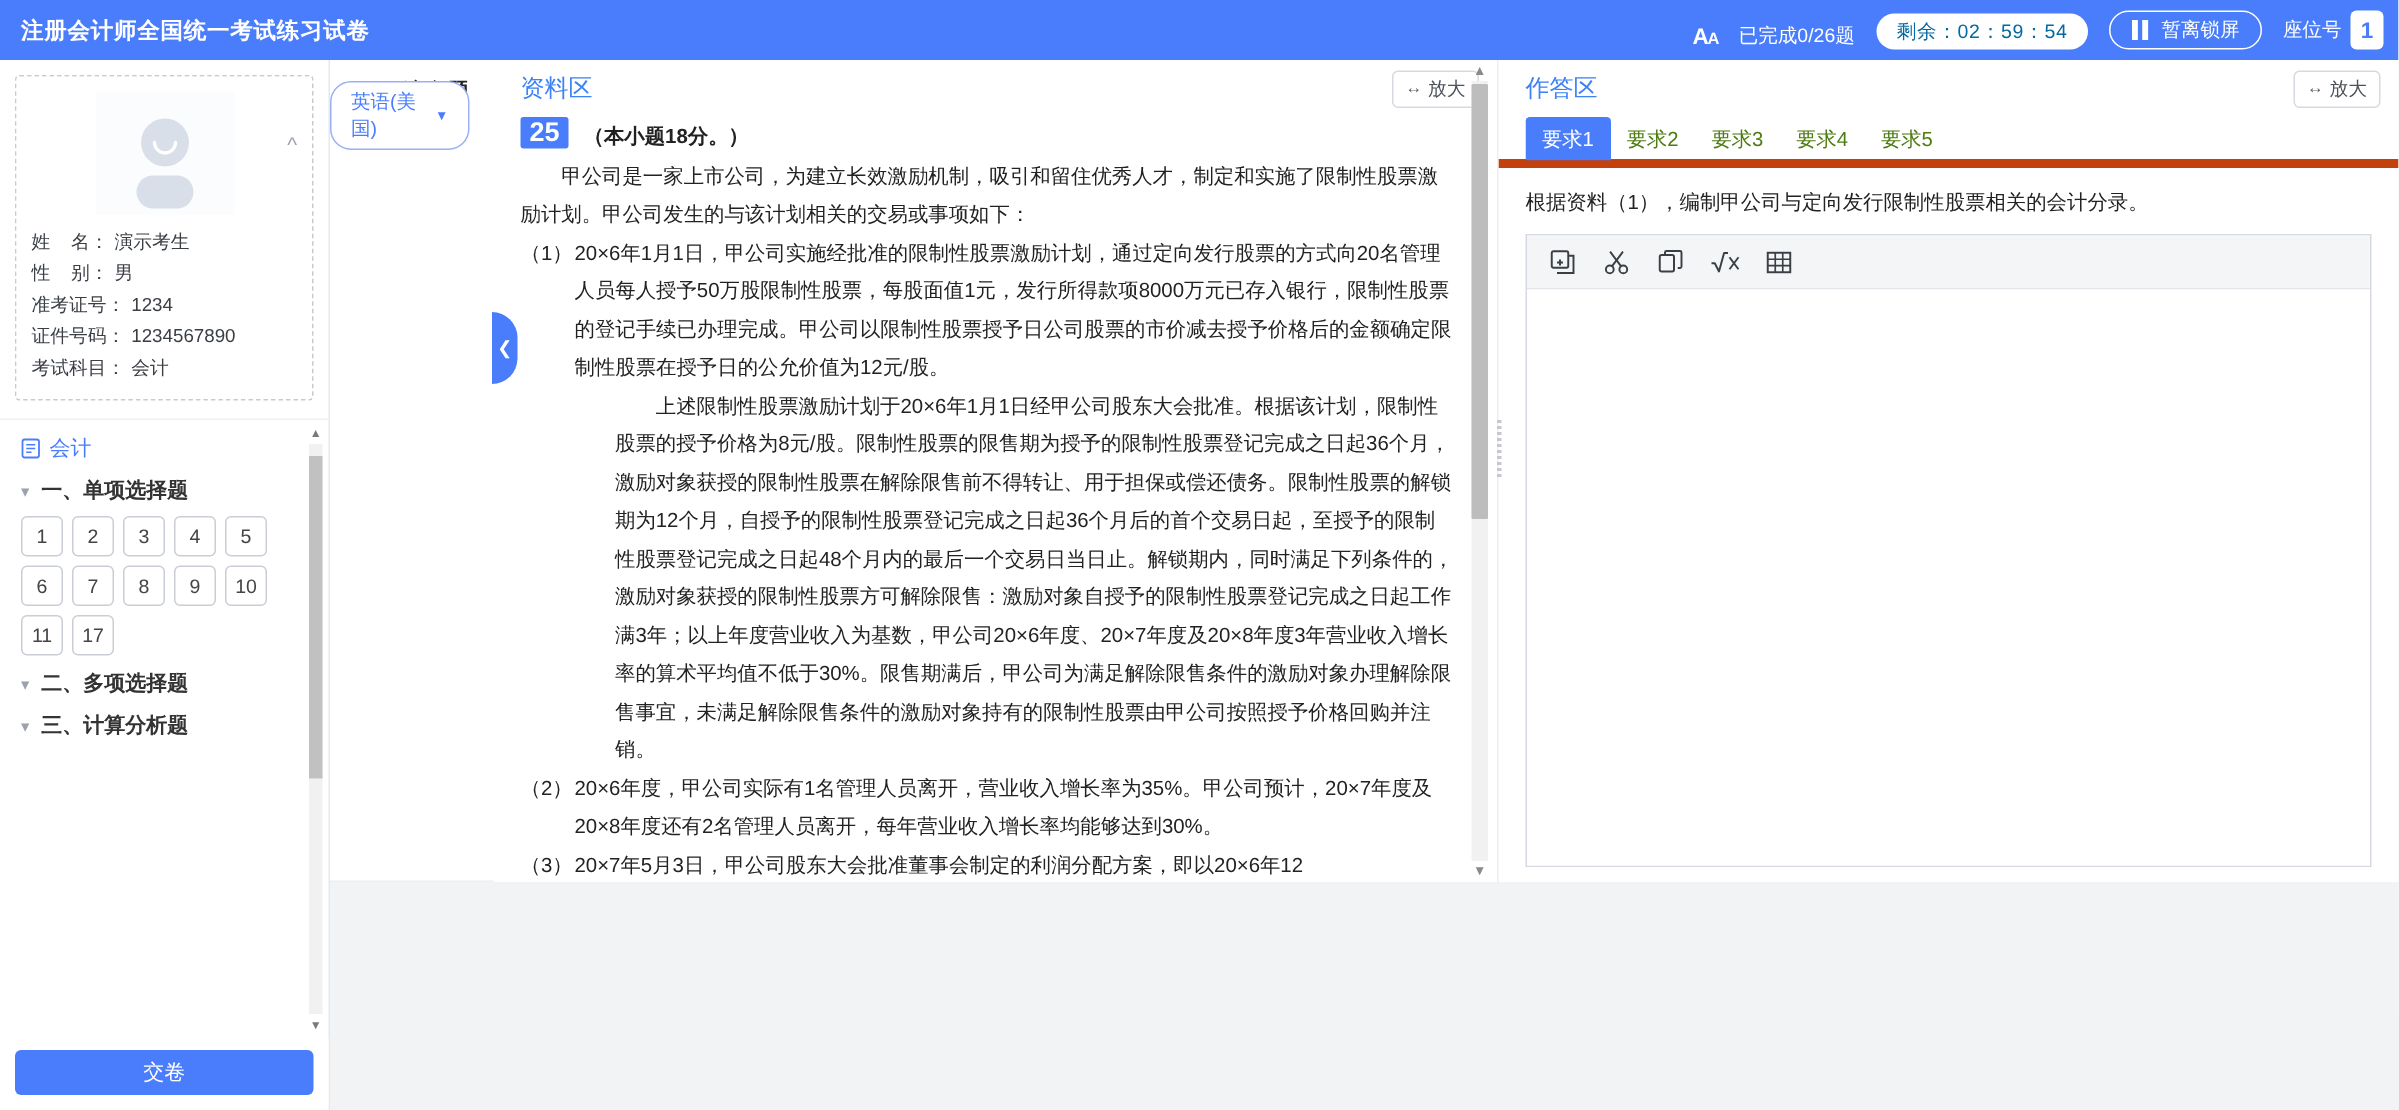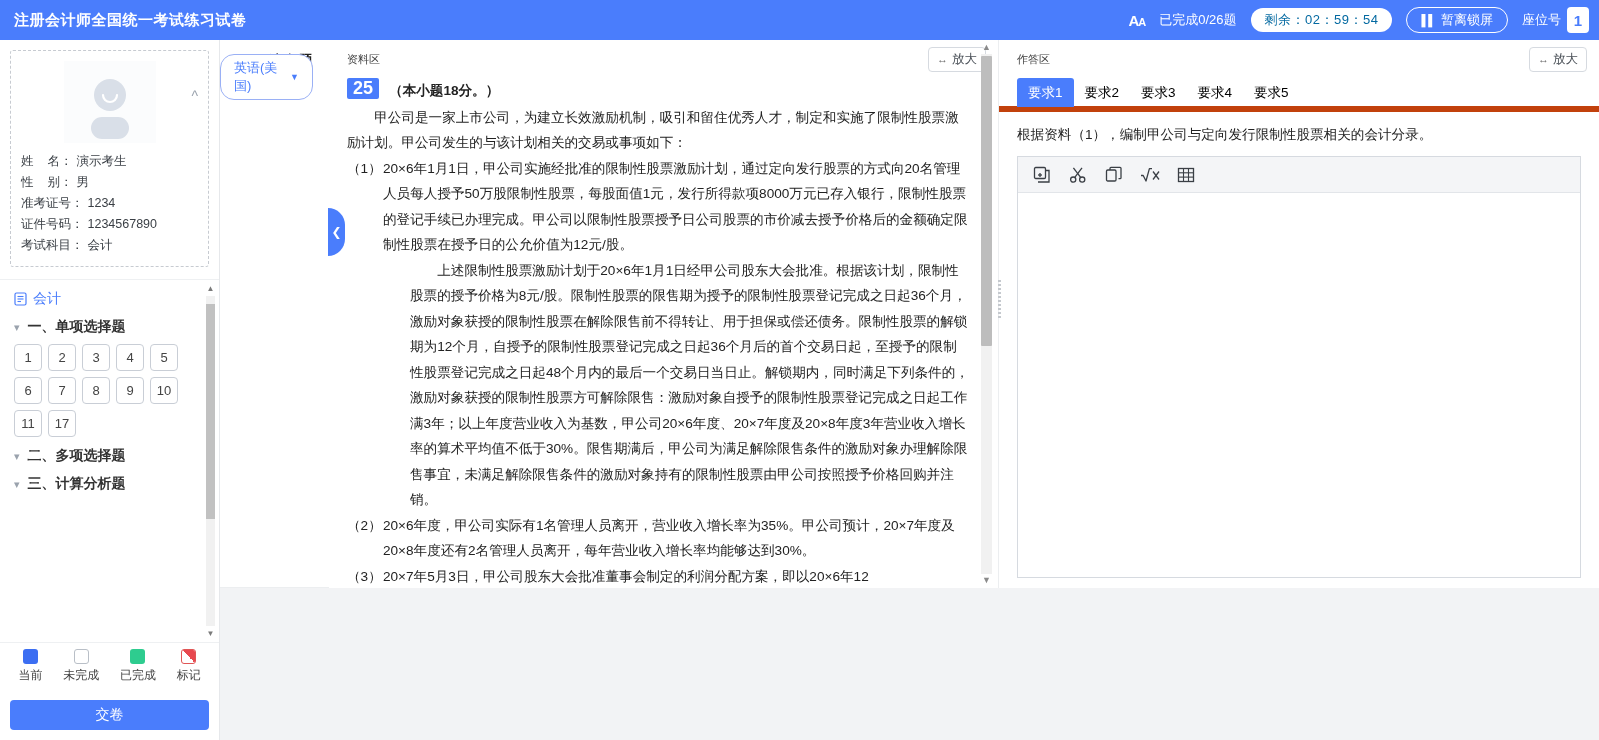--- a/index.html
+++ b/index.html
@@ -13,21 +13,21 @@
 
   
   .topbar {
     height: 40px; width: 100%;
     background: #4a7dfc;
     display: flex; align-items: center;
     padding: 0 10px 0 14px;
     color: #fff;
   }
   .app-title { font-size: 15px; font-weight: bold; letter-spacing: .5px; }
-  .topbar-right { margin-left: auto; display: flex; align-items: center; gap: 14px; }
+  .topbar-right { margin-left: auto; display: flex; align-items: flex-end; gap: 14px; }
   .aa-icon { font-size: 15px; font-weight: bold; letter-spacing: -1px; }
   .aa-icon small { font-size: 11px; }
   .done-count { font-size: 13px; }
   .timer-pill {
     background: #fff; color: #0369a1;
     border-radius: 12px; padding: 3px 14px;
     font-size: 13px; letter-spacing: .5px; white-space: nowrap;
   }
   .lock-pill {
     border: 1px solid #fff; border-radius: 13px;
@@ -137,21 +137,21 @@
 
   .panes { flex: 1; display: flex; min-height: 0; position: relative; }
 
   .pane { display: flex; flex-direction: column; min-width: 0; }
   .pane-left { width: 670px; border-right: 1px solid #eceef0; position: relative; }
   .pane-right { flex: 1; }
   .pane-bar {
     height: 38px; display: flex; align-items: center;
     padding: 0 12px 0 18px; position: relative;
   }
-  .pane-title { font-size: 11px; color: #404040; }
+  .pane-title { font-size: 16px; color: #3b82f6; }
   .zoom-btn {
     margin-left: auto; border: 1px solid #d6dae0; background:#fff;
     border-radius: 4px; padding: 3px 8px; font-size: 12.5px; color: #4b5158;
     display: flex; align-items: center; gap: 4px; font-family: inherit;
   }
   .zoom-arrows { font-size: 11px; color:#666; }
 
   .mat-body {
     flex: 1; overflow: hidden; position: relative;
     padding: 0 28px 0 18px; font-size: 13.6px; line-height: 25.5px; color: #222;
@@ -181,21 +181,21 @@
     color: #fff; font-size: 12px;
   }
   .pane-divider {
     position: absolute; left: 669px; top: 240px; width: 3px; height: 40px;
     background-image: repeating-linear-gradient(to bottom, #c5c9ce 0 2px, transparent 2px 4px);
   }
 
   
   .tabs { display: flex; padding: 0 0 0 18px; border-bottom: 6px solid #c2410c; }
   .tab {
-    padding: 5px 10px; font-size: 13.5px; color: #000000;
+    padding: 5px 10px; font-size: 13.5px; color: #4d7c0f;
     border: 1px solid transparent; border-bottom: none;
     margin-bottom: -1px; background: transparent;
   }
   .tab.active { background: #4a7dfc; color: #fff; border-radius: 3px 3px 0 0; }
   .req-text { padding: 14px 18px 12px 18px; font-size: 13.6px; color: #222; }
   .editor-wrap { margin: 0 18px 10px 18px; border: 1px solid #d6dae0; display: flex; flex-direction: column; flex: 1; min-height: 0; }
   .editor-toolbar {
     height: 36px; background: #f4f5f7; border-bottom: 1px solid #e2e5e9;
     display: flex; align-items: center; gap: 16px; padding: 0 14px;
   }
@@ -298,38 +298,20 @@
       </div>
 
       <div class="nav-scroll">
         <div class="arw" style="top:0">▲</div>
         <div class="track"></div>
         <div class="thumb"></div>
         <div class="arw" style="bottom:0">▼</div>
       </div>
     </div>
 
-    <div class="legend">
-      <div class="legend-item">
-        <div class="sw sw-cur"></div>
-        <div class="legend-label">当前</div>
-      </div>
-      <div class="legend-item">
-        <div class="sw sw-undone"></div>
-        <div class="legend-label">未完成</div>
-      </div>
-      <div class="legend-item">
-        <div class="sw sw-done"></div>
-        <div class="legend-label">已完成</div>
-      </div>
-      <div class="legend-item">
-        <div class="sw sw-mark"></div>
-        <div class="legend-label">标记</div>
-      </div>
-    </div>
 
     <div class="submit-wrap">
       <button class="submit-btn">交卷</button>
     </div>
   </div>
 
   <div class="main">
 
     <div class="qhead">
       <div class="qhead-t1">四、综合题</div>

